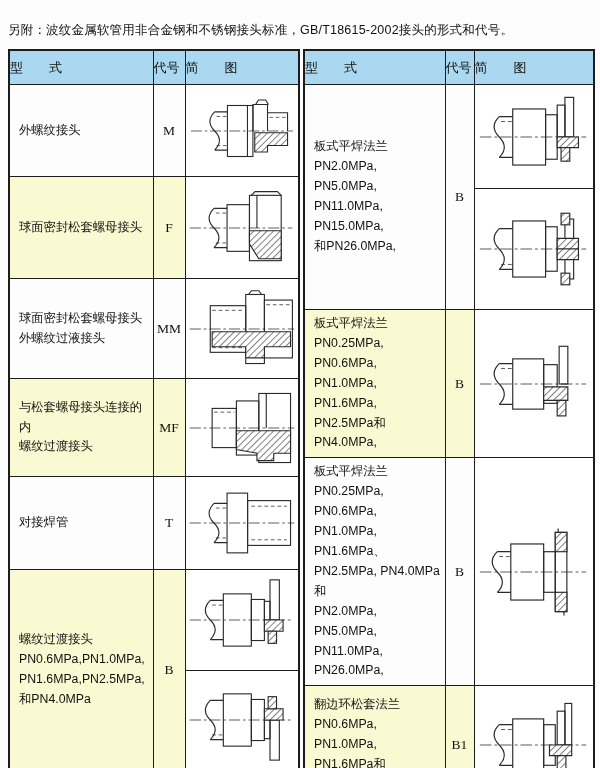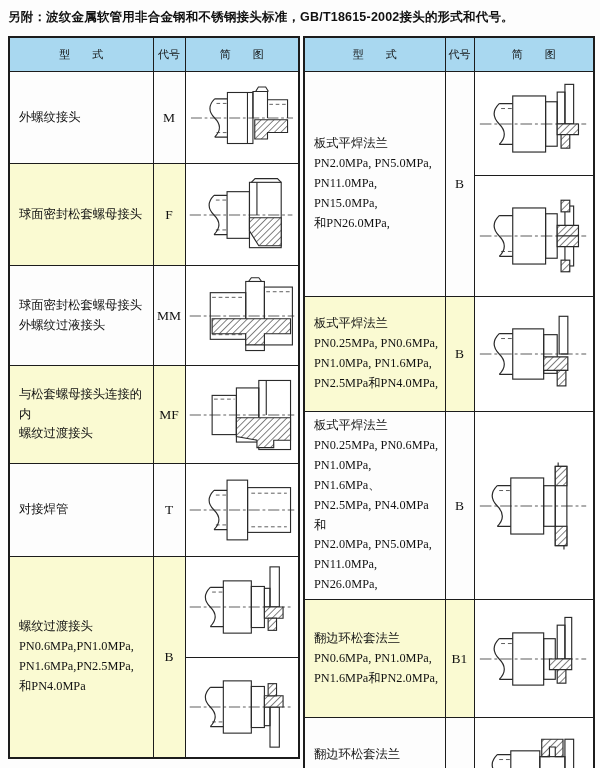--- a/index.html
+++ b/index.html
@@ -11,47 +11,47 @@
   body{
     width:600px;height:768px;
     background:#fdfdfd;
     font-family:"Liberation Sans",sans-serif;
     color:#111;
     overflow:hidden;
   }
   .page{padding:8px 8px 0 8px;}
   .title{
     font-size:12.5px;
-    font-weight:bold;
+    font-weight:normal;
     letter-spacing:.2px;
-    margin:1px 0 10px 0;
+    margin:14px 0 10px 0;
     white-space:nowrap;
   }
   .tables{display:flex;gap:3px;align-items:flex-start;}
   table.t{
     border-collapse:collapse;
     table-layout:fixed;
     border:2px solid var(--bd);
   }
   table.t td,table.t th{
     border:1px solid var(--bd);
     padding:0;
     vertical-align:middle;
     overflow:hidden;
   }
   th.hd{
     background:var(--hdr-bg);
     font-weight:normal;
-    font-size:11px;
-    text-align:center;
+    font-size:13px;
+    text-align:left;
     height:33px;
   }
   td.yl{background:var(--yl-bg);}
   .type-text{
-    font-family:Liberation Serif, serif;
+    font-family:Liberation Sans, sans-serif;
     font-size:12.3px;
     line-height:1.62;
     padding:4px 4px 4px 9px;
     white-space:pre-line;
     text-align:left;
   }
   td.code{
     font-family:"Liberation Serif",serif;
     font-size:13.5px;
     text-align:center;

